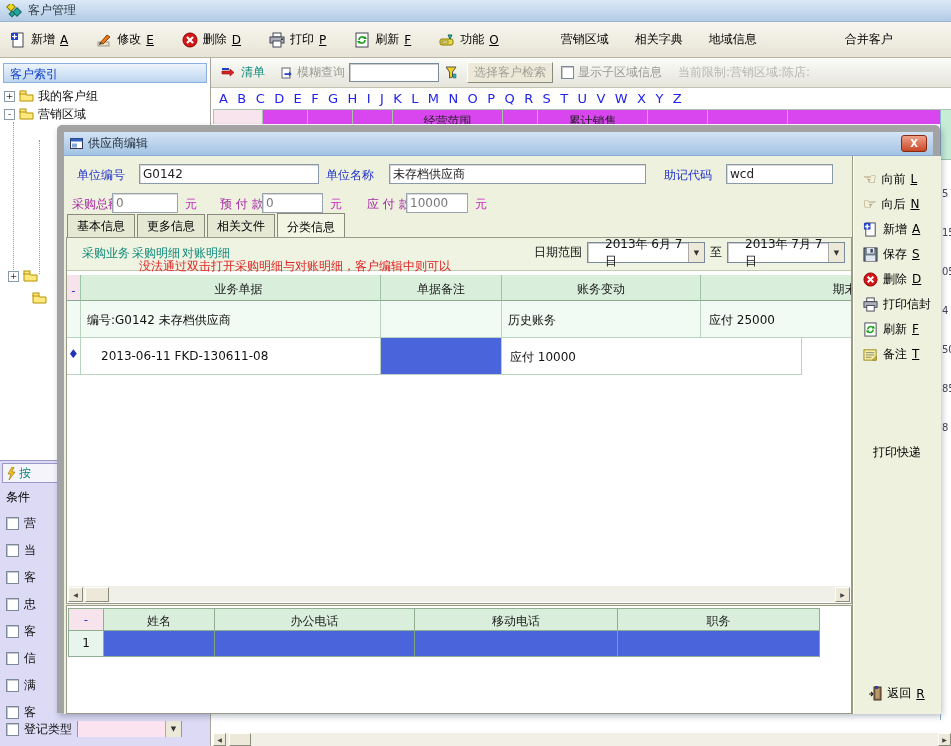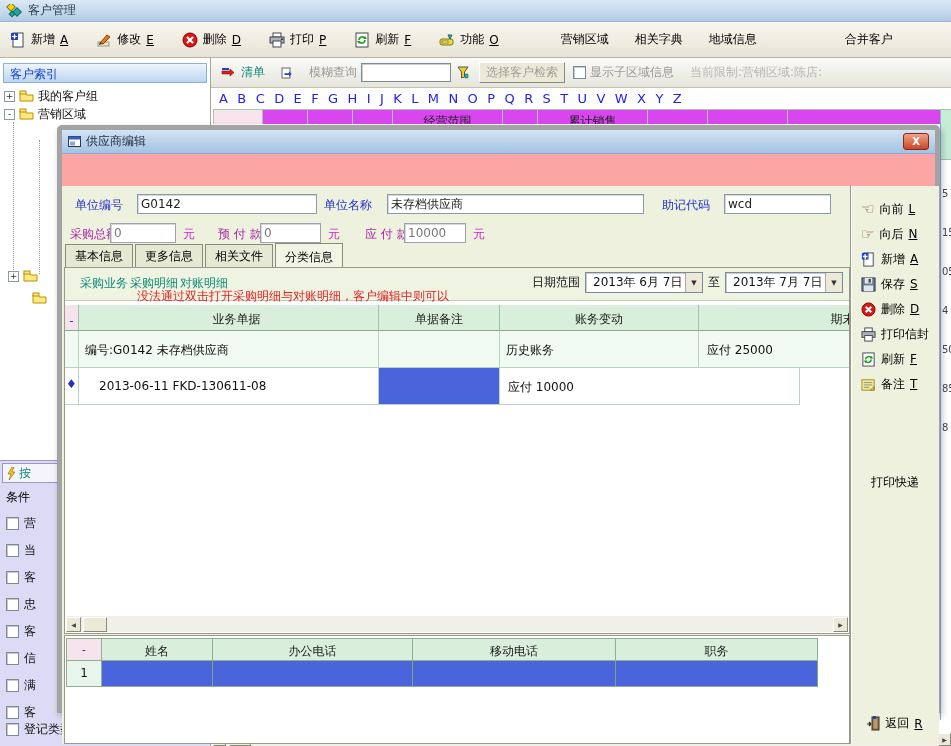--- a/index.html
+++ b/index.html
@@ -84,30 +84,30 @@
   .hscroll { position:absolute; left:2px; bottom:0; width:738px; height:13px;
     background:#f1efe6; display:flex; align-items:center; }
   .sc-btn { width:13px; height:13px; background:#ece9d8;
     border:1px solid; border-color:#fff #8a8a7a #8a8a7a #fff;
     font-size:6px; color:#444; display:flex; align-items:center; justify-content:center; }
   .sc-thumb { width:22px; height:13px; background:#ece9d8;
     border:1px solid; border-color:#fff #8a8a7a #8a8a7a #fff; margin-left:3px; }
 
   
   .dialog { left:57px; top:125px; width:883px; height:588px;
-    border:5px solid #a3a3a3; border-radius:5px 5px 0 0;
-    box-shadow:2px 3px 6px rgba(40,60,90,.35); background:#fca5a5; }
+    border:7px solid #a3a3a3; border-radius:5px 5px 0 0;
+    box-shadow:2px 3px 6px rgba(40,60,90,.35); background:#ef4444; }
   .dlg-title { height:24px; background:linear-gradient(#d3e3f4,#a3c3e3);
     display:flex; align-items:center; padding:0 6px; border-bottom:1px solid #8aaad8; }
   .dlg-title .d-text { margin-left:5px; color:#1c2c3a; }
   .d-close { margin-left:auto; width:26px; height:17px;
     background:linear-gradient(#f0a088,#c84828); border:1px solid #8a2810;
     border-radius:3px; color:#fff; font-size:10px; font-weight:bold;
     display:flex; align-items:center; justify-content:center; }
-  .dlg-body { position:relative; width:877px; height:558px; background:#edf1dd;margin-top:32px; }
+  .dlg-body { position:relative; width:877px; height:558px; background:#edf1dd; }
 
   .lbl-b { color:#2233cc; }
   .lbl-p { color:#a828a8; }
   .yuan  { color:#c828c8; }
   .f-input { height:20px; background:#fff; border:1px solid #8a9aaa;
     box-shadow:inset 1px 1px 0 #d8d8d8; font:inherit; padding:0 3px; color:#222; }
   .f-input.dim { color:#777; border-color:#9aa4ae; }
 
   .tabs { position:absolute; left:3px; top:59px; height:23px; display:flex; align-items:flex-end; }
   .tab { padding:3px 9px 3px 9px; background:#e5e8d3; border:1px solid #8a8a7a;
@@ -116,21 +116,21 @@
 
   .tab-panel { position:absolute; left:2px; top:81px; width:786px; height:367px;
     background:#fff; border:1px solid #9a9a8a; overflow:hidden; }
   .strip { position:absolute; left:0; top:0; right:0; height:33px; background:#eef3e2;
     border-bottom:1px solid #c2cab2; }
   .strip .links { position:absolute; left:15px; top:7px; display:flex; gap:2px; }
   .warning { position:absolute; left:72px; top:20px; color:#e02020; white-space:nowrap; z-index:3; }
   .dategrp { position:absolute; right:6px; top:4px; display:flex; align-items:center; gap:5px; }
   .datebox { width:118px; height:21px; background:#fff; border:1px solid #7a8a9a;
     box-shadow:inset 1px 1px 0 #ccc; display:flex; align-items:center; }
-  .datebox .dtext { padding-left:7px; color:#111; }
+  .datebox .dtext { padding-left:17px; color:#111; }
   .datebox .dd { margin-left:auto; width:17px; height:100%; background:#ece9d8;
     border-left:1px solid #aaa; font-size:7px; color:#333; display:flex;
     align-items:center; justify-content:center; }
 
   .tx { position:absolute; left:0; top:37px; width:934px; }
   .tx-row { display:flex; }
   .tx-row > div { border-right:1px solid #b8d4c0; border-bottom:1px solid #b8d4c0;
     overflow:hidden; white-space:nowrap; }
   .tx-h > div { height:26px; background:#d9efdc; color:#1a1a1a; text-align:center;
     padding-top:6px; border-right:1px solid #9cc4a8; border-bottom:1px solid #88a890; }
@@ -357,21 +357,21 @@
   <div class="searchbar">
     <svg width="14" height="12" viewBox="0 0 14 12" style="margin-right:6px;">
       <path d="M1 4 h8 v-2 l4 3.5 -4 3.5 v-2 h-8 z" fill="#d82020" stroke="#881010" stroke-width="0.6"></path>
       <rect x="1" y="1" width="7" height="2" fill="#2040c0"></rect>
     </svg>
     <span class="teal" style="margin-right:16px;">清单</span>
     <svg width="13" height="12" viewBox="0 0 13 12" style="margin-right:3px;">
       <rect x="1" y="1" width="8" height="10" fill="#fff" stroke="#667"></rect>
       <path d="M5 8 h5 v-1.8 l3 2.8 -3 2.8 v-1.8 h-5 z" fill="#2040c0" transform="translate(-1,-1) scale(0.9)"></path>
     </svg>
-    <span class="gray" style="margin-right:4px;margin-left:12px;">模糊查询</span>
+    <span class="gray" style="margin-right:4px;">模糊查询</span>
     <input class="s-input" style="margin-right: 6px;" value="">
     <svg width="12" height="13" viewBox="0 0 12 13" style="margin-right:10px;">
       <polygon points="1,1 11,1 7.5,6 7.5,11 4.5,12 4.5,6" fill="#f0d020" stroke="#555"></polygon>
       <rect x="8" y="8" width="3" height="4" fill="#30b0a8" stroke="#106860" stroke-width="0.5"></rect>
     </svg>
     <div class="s-btn" style="margin-right:8px;">选择客户检索</div>
     <span class="cbx" style="margin-right:4px;"></span>
     <span class="gray" style="margin-right:16px;">显示子区域信息</span>
     <span style="color:#b8b8b0;">当前限制:营销区域:陈店:</span>
   </div>

